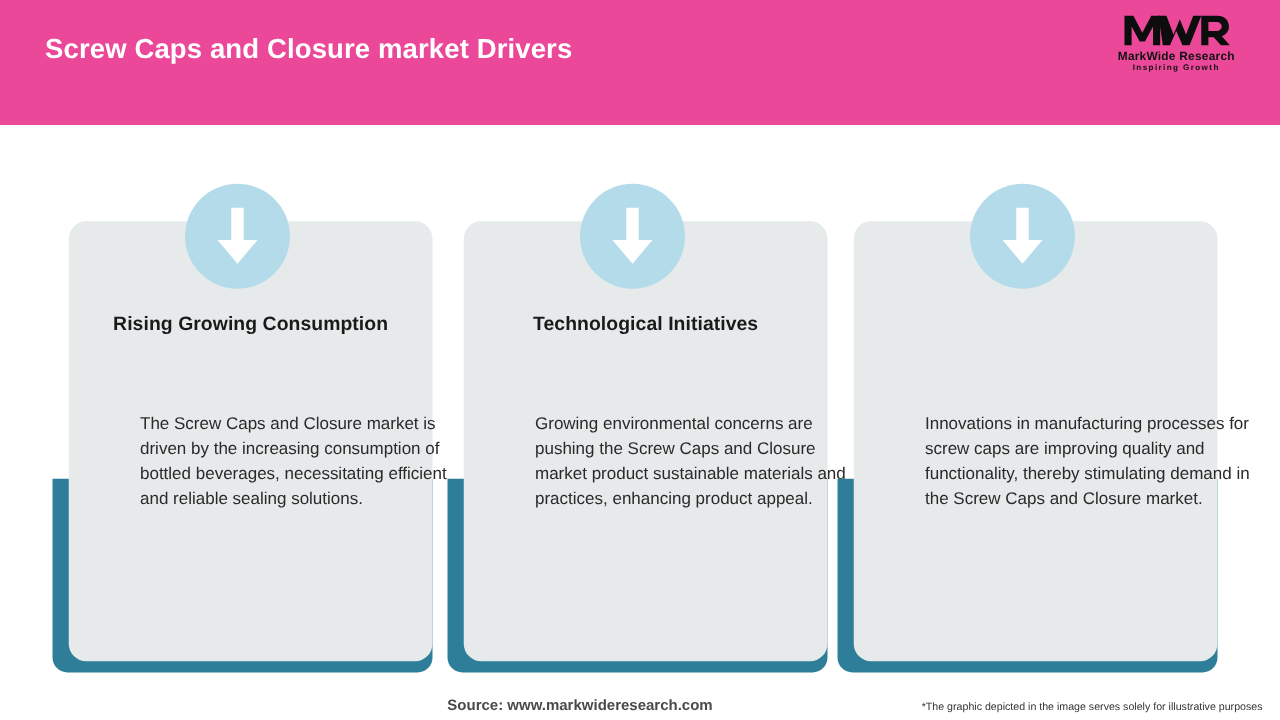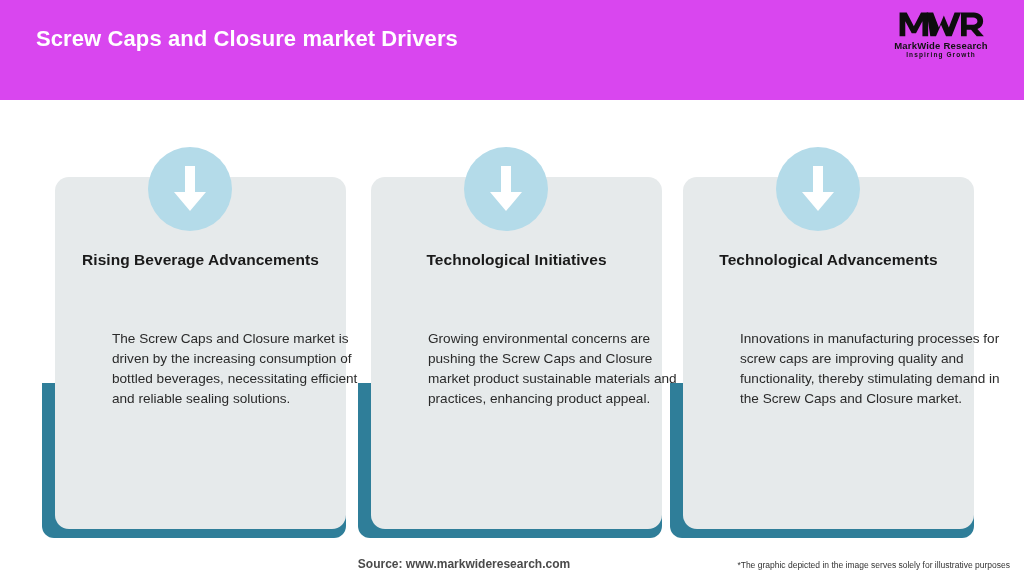--- a/index.html
+++ b/index.html
@@ -18,21 +18,21 @@
     height: 576px;
     background: #ffffff;
   }
 
   
   #header {
     position: absolute;
     left: 0; top: 0;
     width: 1024px;
     height: 100px;
-    background: #d946ef;
+    background: #ec4899;
   }
 
   #header-title {
     position: absolute;
     left: 36px;
     top: 26px;
     font-size: 22px;
     font-weight: bold;
     color: #ffffff;
     letter-spacing: 0.1px;
@@ -189,21 +189,21 @@
         </g>
       </svg>
       <div id="logo-name">MarkWide Research</div>
       <div id="logo-tagline">Inspiring Growth</div>
     </div>
   </div>
 
   <div class="card-group" id="group-0">
     <div class="card-frame"></div>
     <div class="card"></div>
-    <div class="card-title">Rising Beverage Advancements</div>
+    <div class="card-title">Rising Growing Consumption</div>
     <div class="card-body">The Screw Caps and Closure market is driven by the increasing consumption of bottled beverages, necessitating efficient and reliable sealing solutions.</div>
     <div class="icon-circle">
       <svg class="arrow-icon" viewBox="0 0 34 46" xmlns="http://www.w3.org/2000/svg">
         <path d="M12 0 L22 0 L22 26 L33 26 L17 45 L1 26 L12 26 Z" fill="#ffffff"></path>
       </svg>
     </div>
   </div>
 
   <div class="card-group" id="group-1">
     <div class="card-frame"></div>
@@ -213,21 +213,20 @@
     <div class="icon-circle">
       <svg class="arrow-icon" viewBox="0 0 34 46" xmlns="http://www.w3.org/2000/svg">
         <path d="M12 0 L22 0 L22 26 L33 26 L17 45 L1 26 L12 26 Z" fill="#ffffff"></path>
       </svg>
     </div>
   </div>
 
   <div class="card-group" id="group-2">
     <div class="card-frame"></div>
     <div class="card"></div>
-    <div class="card-title">Technological Advancements</div>
     <div class="card-body">Innovations in manufacturing processes for screw caps are improving quality and functionality, thereby stimulating demand in the Screw Caps and Closure market.</div>
     <div class="icon-circle">
       <svg class="arrow-icon" viewBox="0 0 34 46" xmlns="http://www.w3.org/2000/svg">
         <path d="M12 0 L22 0 L22 26 L33 26 L17 45 L1 26 L12 26 Z" fill="#ffffff"></path>
       </svg>
     </div>
   </div>
 
   <div id="footer-source">Source: www.markwideresearch.com</div>
   <div id="footer-note">*The graphic depicted in the image serves solely for illustrative purposes</div>

